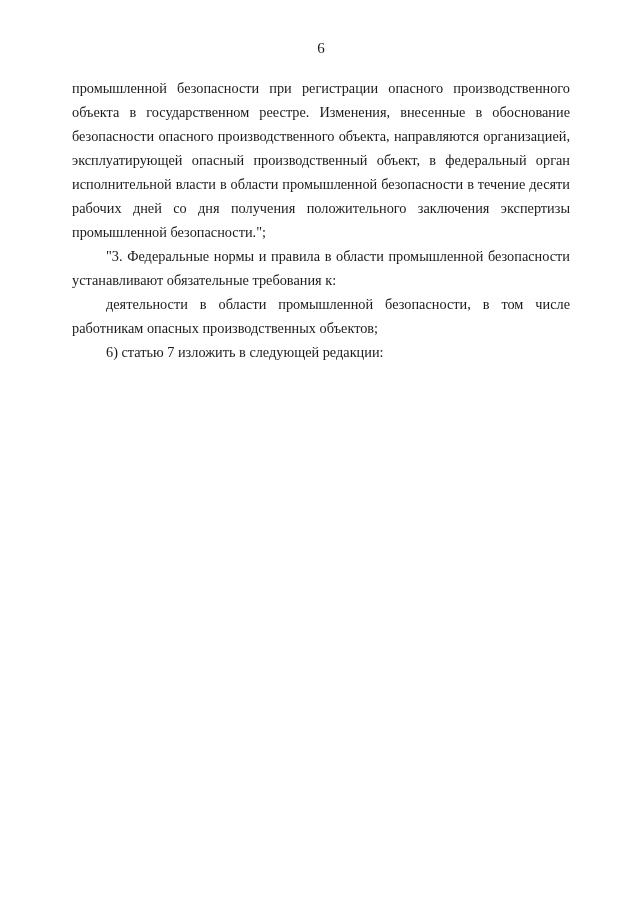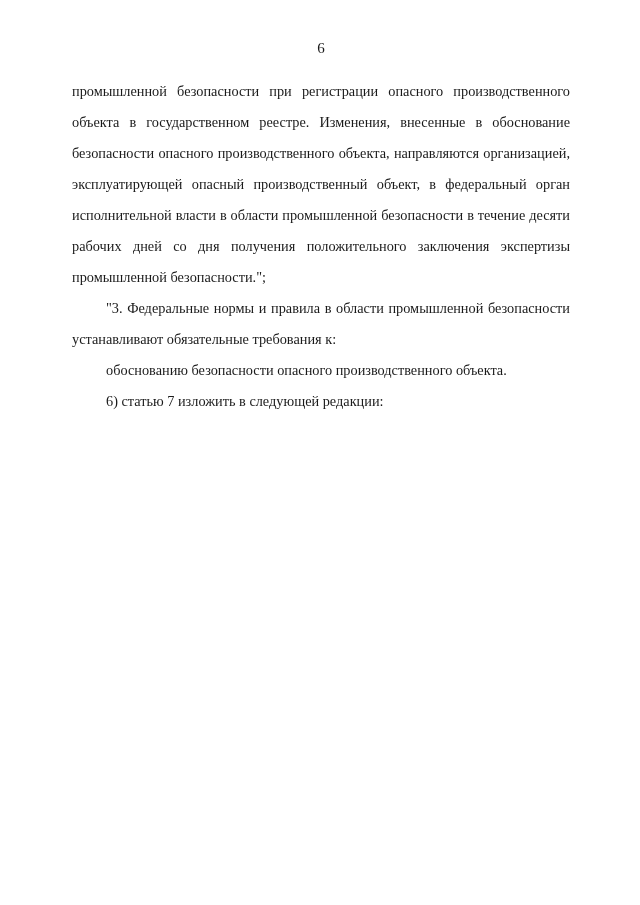--- a/index.html
+++ b/index.html
@@ -24,21 +24,21 @@
   }
   .page-number {
     text-align: center;
     font-size: 15px;
     line-height: 20px;
     margin: 8px 0 18px 0;
     letter-spacing: 0.2px;
   }
   .body-text {
     font-size: 14.3px;
-    line-height: 31px;
+    line-height: 24px;
   }
   .para {
     margin: 0 0 0 0;
     text-align: justify;
     text-justify: inter-word;
     text-indent: 0;
   }
   .para.indent {
     text-indent: 34px;
   }
@@ -53,22 +53,22 @@
 
   <div class="page-number">6</div>
 
   <div class="body-text">
 
     <p class="para">промышленной безопасности при регистрации опасного производственного объекта в государственном реестре. Изменения, внесенные в обоснование безопасности опасного производственного объекта, направляются организацией, эксплуатирующей опасный производственный объект, в федеральный орган исполнительной власти в области промышленной безопасности в течение десяти рабочих дней со дня получения положительного заключения экспертизы промышленной безопасности.";</p>
 
 
     <p class="para indent">"3. Федеральные нормы и правила в области промышленной безопасности устанавливают обязательные требования к:</p>
 
+    <p class="para indent">деятельности в области промышленной безопасности, в том числе работникам опасных производственных объектов;</p>
 
 
-    <p class="para indent">обоснованию безопасности опасного производственного объекта.</p>
 
 
     <p class="para indent">6) статью 7 изложить в следующей редакции:</p>
 
   </div>
 
 </div>
 
 </body></html>

